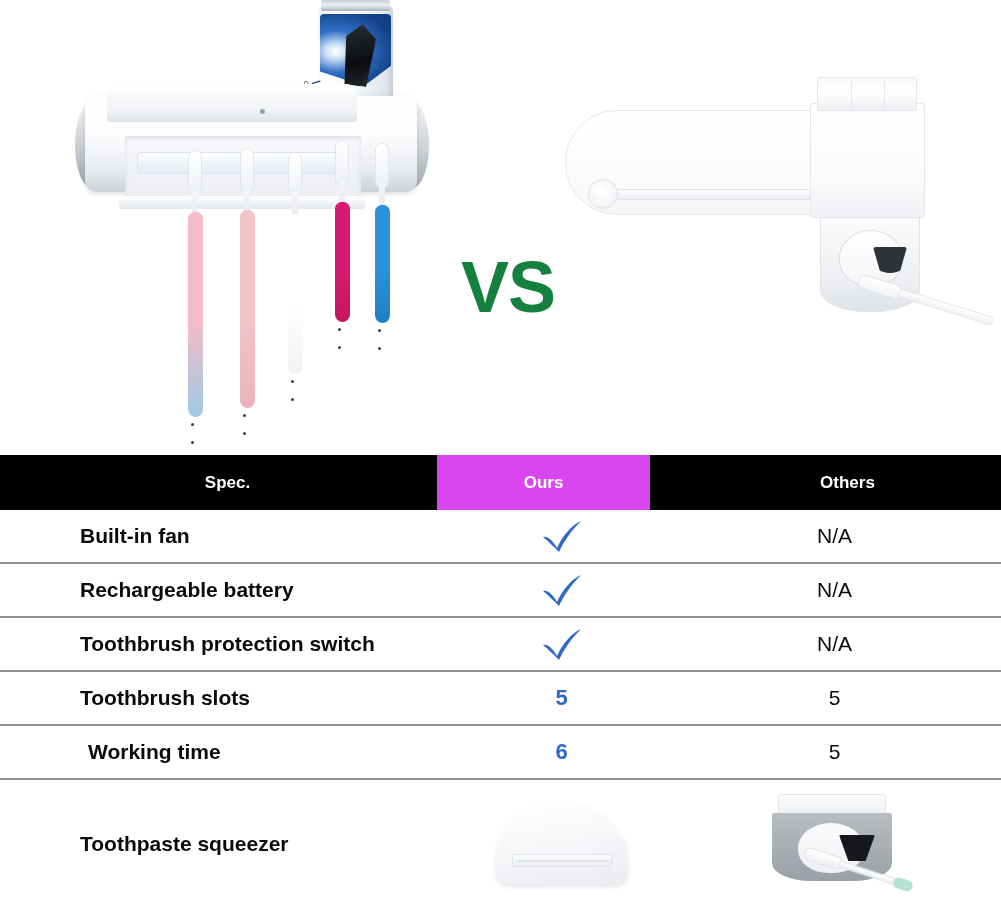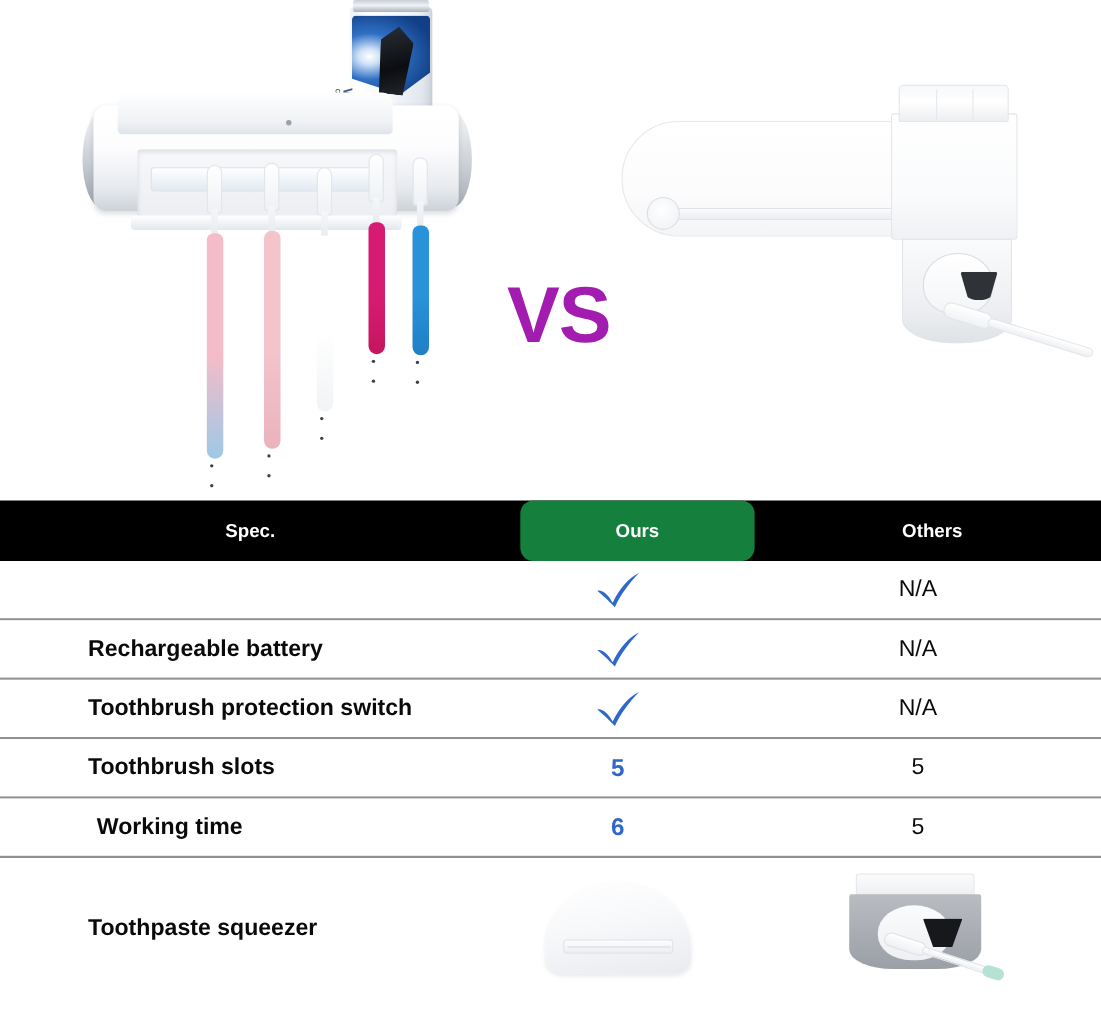--- a/index.html
+++ b/index.html
@@ -166,35 +166,35 @@
   }
   .pr-brush .b-handle {
     position:absolute; left:42px; top:3px; width:100px; height:9px;
     background:linear-gradient(180deg,#ffffff,#eef0f3);
     border:1px solid #e4e6ea; border-radius:5px;
   }
 
   
   .vs {
     position:absolute; left:461px; top:246px;
-    font-size:72px; font-weight:700; color:#a21caf;
+    font-size:72px; font-weight:700; color:#15803d;
     font-family:"Liberation Sans", sans-serif; letter-spacing:-1px;
   }
 
   
   .table { position:absolute; left:0; top:455px; width:1001px; height:468px; }
 
   .thead { position:relative; height:55px; background:#000000; }
   .th {
     position:absolute; top:0; height:55px;
     display:flex; align-items:center; justify-content:center;
     color:#ffffff; font-size:17px; font-weight:700;
   }
   .th-spec  { left:0px;   width:455px; }
-  .th-ours  { left:473px; width:213px; background:#15803d;border-radius:12px; }
+  .th-ours  { left:437px; width:213px; background:#d946ef; }
   .th-others{ left:668px; width:359px; }
 
   .trow {
     position:relative; height:54px; width:1001px;
     border-bottom:2px solid #8d9196; background:#fff;
   }
   .trow.last { height:128px; border-bottom:none; }
   .cell-label {
     position:absolute; left:80px; top:0; height:100%;
     display:flex; align-items:center;
@@ -367,20 +367,21 @@
   <div class="table">
 
     <div class="thead">
       <div class="th th-spec">Spec.</div>
       <div class="th th-ours">Ours</div>
       <div class="th th-others">Others</div>
     </div>
 
     <div id="table-body">
         <div class="trow">
+          <div class="cell-label">Built-in fan</div>
           <div class="cell-ours">
             <svg class="check" viewBox="0 0 44 34">
               <path d="M3 18 C8 17 13 22 17 29 C23 16 32 6 41 2 C32 11 24 22 19 33 C14 28 8 22 3 18 Z" fill="#2f68c8"></path>
             </svg>
           </div>
           <div class="cell-others">N/A</div>
         </div>
         <div class="trow">
           <div class="cell-label">Rechargeable battery</div>
           <div class="cell-ours">

